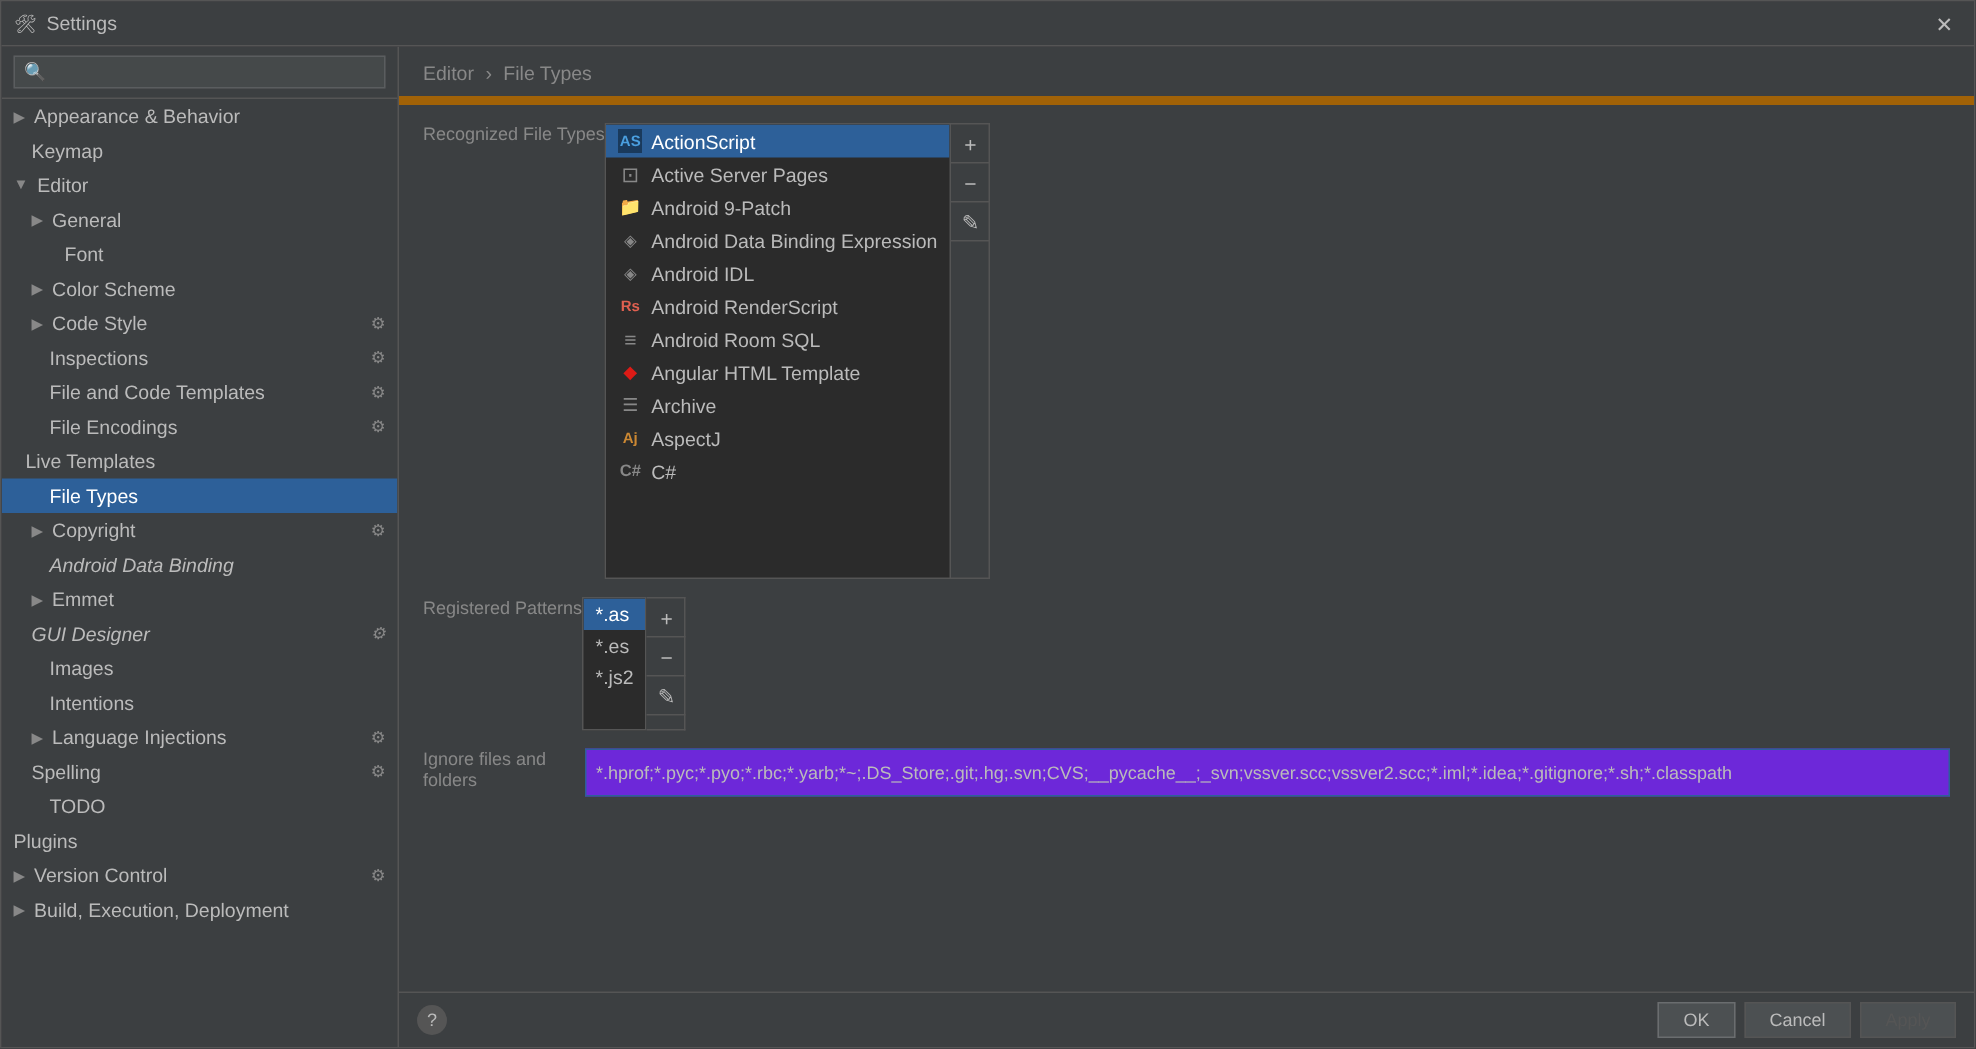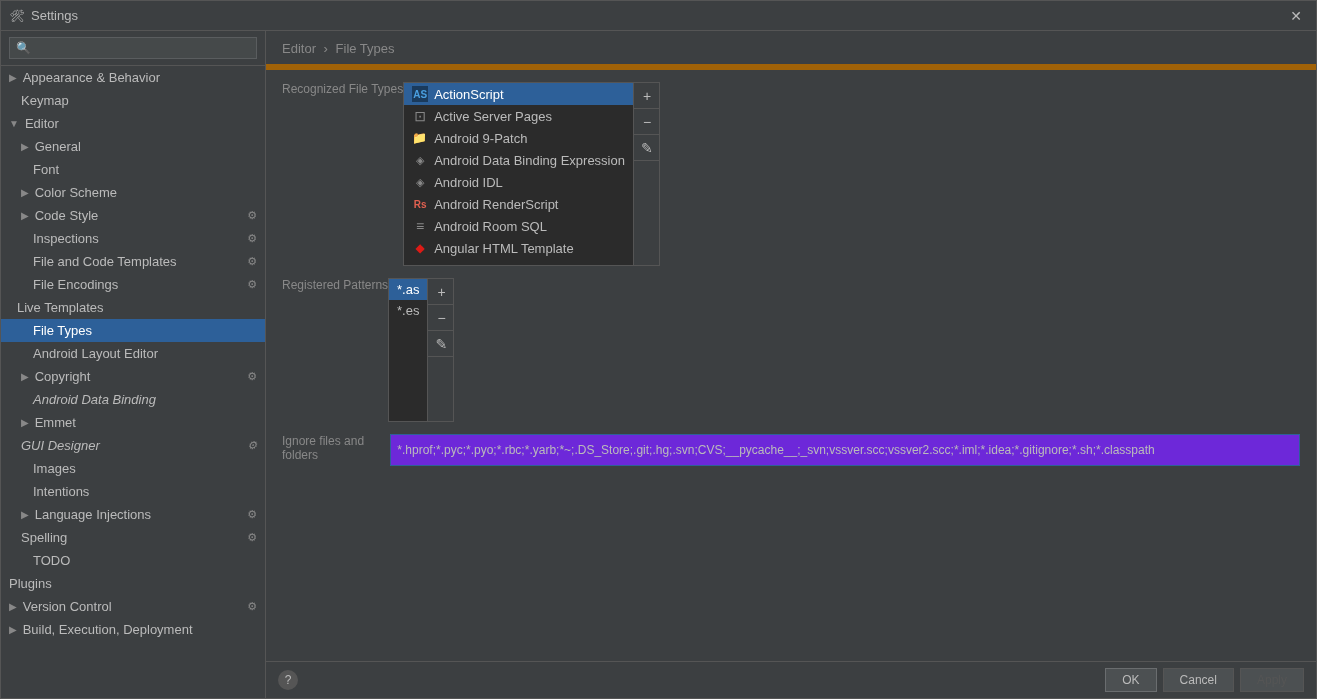--- a/index.html
+++ b/index.html
@@ -288,79 +288,74 @@
           </div>
         </div>
 
         <div class="sidebar-item" style="padding-left:20px;">
           <div class="item-left">
             <span class="arrow">▶</span>
             <span>General</span>
           </div>
         </div>
 
+        <div class="sidebar-item" style="padding-left:42px;">
+          <div class="item-left">
+            <span>Font</span>
+          </div>
+        </div>
+
+        <div class="sidebar-item" style="padding-left:20px;">
+          <div class="item-left">
+            <span class="arrow">▶</span>
+            <span>Color Scheme</span>
+          </div>
+        </div>
+
+        <div class="sidebar-item" style="padding-left:20px;">
+          <div class="item-left">
+            <span class="arrow">▶</span>
+            <span>Code Style</span>
+          </div>
+          <span class="gear-icon">⚙</span>
+        </div>
+
         <div class="sidebar-item" style="padding-left:32px;">
           <div class="item-left">
-            <span>Font</span>
-          </div>
-        </div>
-
-        <div class="sidebar-item" style="padding-left:20px;">
-          <div class="item-left">
-            <span class="arrow">▶</span>
-            <span>Color Scheme</span>
-          </div>
-        </div>
-
-        <div class="sidebar-item" style="padding-left:20px;">
-          <div class="item-left">
-            <span class="arrow">▶</span>
-            <span>Code Style</span>
+            <span>Inspections</span>
           </div>
           <span class="gear-icon">⚙</span>
         </div>
 
         <div class="sidebar-item" style="padding-left:32px;">
           <div class="item-left">
-            <span>Inspections</span>
+            <span>File and Code Templates</span>
           </div>
           <span class="gear-icon">⚙</span>
         </div>
 
         <div class="sidebar-item" style="padding-left:32px;">
           <div class="item-left">
-            <span>File and Code Templates</span>
-          </div>
-          <span class="gear-icon">⚙</span>
-        </div>
-
-        <div class="sidebar-item" style="padding-left:32px;">
-          <div class="item-left">
             <span>File Encodings</span>
           </div>
           <span class="gear-icon">⚙</span>
         </div>
 
         <div class="sidebar-item" style="">
           <div class="item-left">
             <span>Live Templates</span>
           </div>
         </div>
 
         <div class="sidebar-item selected" style="padding-left:32px;">
           <div class="item-left">
             <span>File Types</span>
           </div>
         </div>
 
-        <div class="sidebar-item" style="padding-left:32px;">
-          <div class="item-left">
-            <span>Android Layout Editor</span>
-          </div>
-        </div>
 
         <div class="sidebar-item" style="padding-left:20px;">
           <div class="item-left">
             <span class="arrow">▶</span>
             <span>Copyright</span>
           </div>
           <span class="gear-icon">⚙</span>
         </div>
 
         <div class="sidebar-item" style="padding-left:32px;font-style:italic;">
@@ -444,21 +439,21 @@
       <div class="main-header">
         <span>Editor</span>
         <span class="breadcrumb-sep"> › </span>
         <span>File Types</span>
       </div>
 
       <div class="main-body">
 
         <div class="section-container">
           <div style="font-size:12px; color:#888; margin-bottom:4px;">Recognized File Types</div>
-          <div style="display:flex; height:184px;">
+          <div style="display:flex; height:304px;">
             <div class="list-box">
               <div class="list-box-items">
 
                 <div class="list-item selected">
                   <span class="list-item-icon" style="color:#4a9fe0; font-weight:bold; font-size:10px; background:#1a3a5c; padding:1px 2px;">AS</span>
                   <span>ActionScript</span>
                 </div>
 
                 <div class="list-item">
                   <span class="list-item-icon" style="color:#888; font-size:14px;">⊡</span>
@@ -515,28 +510,31 @@
             <div class="side-buttons">
               <div class="side-btn">+</div>
               <div class="side-btn">−</div>
               <div class="side-btn">✎</div>
             </div>
           </div>
         </div>
 
         <div class="section-container">
           <div style="font-size:12px; color:#888; margin-bottom:4px;">Registered Patterns</div>
-          <div style="display:flex; height:144px;">
+          <div style="display:flex; height:89px;">
             <div class="list-box">
               <div class="list-box-items">
                 <div class="list-item selected">
                   <span>*.as</span>
                 </div>
                 <div class="list-item">
                   <span>*.es</span>
+                </div>
+                <div class="list-item">
+                  <span>*.js2</span>
                 </div>
               </div>
             </div>
             <div class="side-buttons">
               <div class="side-btn">+</div>
               <div class="side-btn">−</div>
               <div class="side-btn">✎</div>
             </div>
           </div>
         </div>

